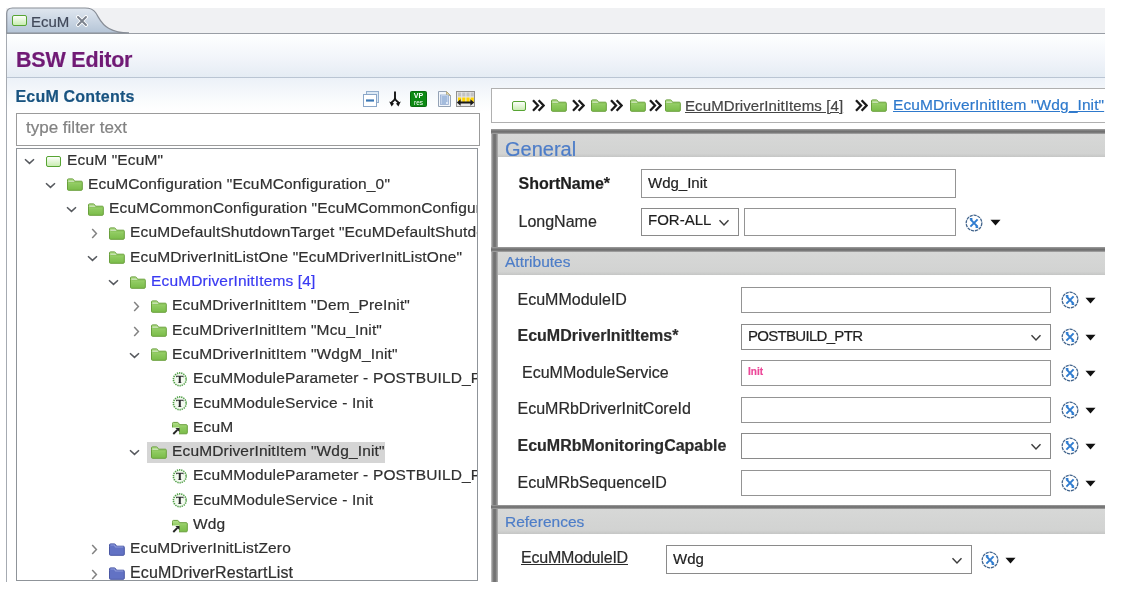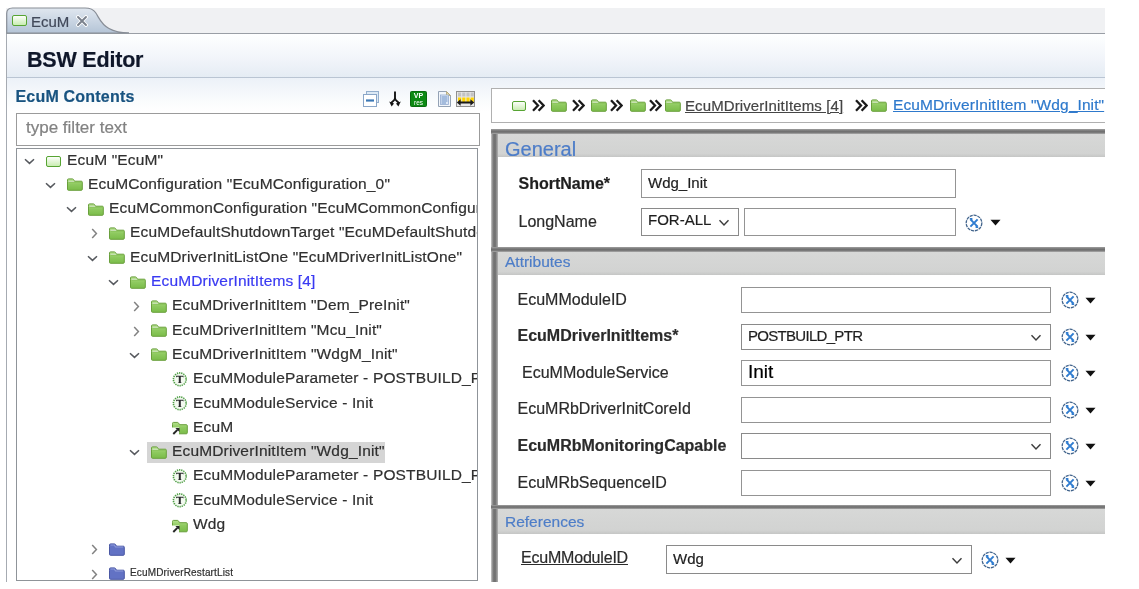--- a/index.html
+++ b/index.html
@@ -33,21 +33,21 @@
   </svg>
 <div class="txt" style="left:31px;top:13px;font-size:15px;color:#41495a;">EcuM</div>
 <svg class="abs" style="left:76px;top:15px" width="12" height="12" viewBox="0 0 12 12">
     <path d="M2,2 L10,10 M10,2 L2,10" stroke="#ffffff" stroke-width="3.8" stroke-linecap="round"></path>
     <path d="M2,2 L10,10 M10,2 L2,10" stroke="#7a818c" stroke-width="1.9" stroke-linecap="round"></path>
   </svg>
 <div class="abs" style="left:6px;top:34px;width:1px;height:548px;background:#a6abb2;"></div>
 <div class="abs" style="left:7px;top:34px;width:1px;height:78px;background:#c3cfdc;"></div>
 <div class="abs" style="left:7px;top:34px;width:1098px;height:43px;background:linear-gradient(#feffff,#f2f5fa 55%,#e5ecf4);"></div>
 <div class="abs" style="left:7px;top:77px;width:1098px;height:1px;background:#bac5d3;"></div>
-<div class="txt" style="left:27px;top:48px;font-size:21.5px;font-weight:bold;color:#0f172a;letter-spacing:-0.2px;">BSW Editor</div>
+<div class="txt" style="left:16px;top:48px;font-size:21.5px;font-weight:bold;color:#701a75;letter-spacing:-0.2px;">BSW Editor</div>
 <div class="abs" style="left:7px;top:78px;width:1098px;height:34px;background:linear-gradient(#ecf1f8,#fafcfd 70%,#ffffff);"></div>
 <div class="txt" style="left:15.5px;top:88px;font-size:16px;font-weight:bold;color:#185380;letter-spacing:0.2px;">EcuM Contents</div>
 <svg class="abs" style="left:363px;top:91px" width="17" height="16" viewBox="0 0 17 16">
     <rect x="3.5" y="0.5" width="12" height="11" fill="#dce9f5" stroke="#93aecd" stroke-width="1"></rect>
     <rect x="0.5" y="3.5" width="13" height="12" fill="#ffffff" stroke="#8aa6c8" stroke-width="1"></rect>
     <path d="M3,9.5 L11,9.5" stroke="#3c78b5" stroke-width="2.2"></path>
   </svg>
 <svg class="abs" style="left:387px;top:91px" width="16" height="16" viewBox="0 0 16 16">
     <path d="M8,0.5 L8,7 M8,7 C8,10 5.4,9.5 4.2,12.2 M8,7 C8,10 10.6,9.5 11.8,12.2" fill="none" stroke="#141414" stroke-width="1.9"></path>
     <path d="M2.2,10.6 L4.6,15.4 L7,12.6 Z" fill="#141414"></path>
@@ -205,28 +205,29 @@
       <path d="M3.4,6.9 L7.5,6.9 L7.5,11 Z" fill="#232323"></path>
     </svg>
     <div class="txt" style="left:176.5px;top:363.5px;line-height:24.3px;font-size:15.5px;letter-spacing:0.15px;color:#303030;">Wdg</div>
     <svg class="abs" style="left:74.0px;top:395.8px" width="7" height="11" viewBox="0 0 7 11">
       <path d="M1.2,1 L5.4,5.5 L1.2,10" fill="none" stroke="#828282" stroke-width="1.5"></path>
     </svg>
     <svg class="abs" style="left:92.5px;top:394.3px" width="16" height="13" viewBox="0 0 16 13">
       <path d="M0.5,3.2 L0.5,1.9 Q0.5,0.9 1.5,0.9 L5.4,0.9 Q6.2,0.9 6.6,1.6 L7.5,3.2 L14.3,3.2 Q15.3,3.2 15.3,4.2 L15.3,11.3 Q15.3,12.3 14.3,12.3 L1.5,12.3 Q0.5,12.3 0.5,11.3 Z" fill="#6272c4" stroke="#4a58a4" stroke-width="1"></path>
       <path d="M1.5,2 L5.2,2 L6.6,4 L14.2,4" fill="none" stroke="#8d9ada" stroke-width="1.2"></path>
     </svg>
+    <div class="txt" style="left:113.5px;top:387.8px;line-height:24.3px;font-size:15.5px;letter-spacing:0.15px;color:#303030;">EcuMDriverInitListZero</div>
     <svg class="abs" style="left:74.0px;top:420.1px" width="7" height="11" viewBox="0 0 7 11">
       <path d="M1.2,1 L5.4,5.5 L1.2,10" fill="none" stroke="#828282" stroke-width="1.5"></path>
     </svg>
     <svg class="abs" style="left:92.5px;top:418.6px" width="16" height="13" viewBox="0 0 16 13">
       <path d="M0.5,3.2 L0.5,1.9 Q0.5,0.9 1.5,0.9 L5.4,0.9 Q6.2,0.9 6.6,1.6 L7.5,3.2 L14.3,3.2 Q15.3,3.2 15.3,4.2 L15.3,11.3 Q15.3,12.3 14.3,12.3 L1.5,12.3 Q0.5,12.3 0.5,11.3 Z" fill="#6272c4" stroke="#4a58a4" stroke-width="1"></path>
       <path d="M1.5,2 L5.2,2 L6.6,4 L14.2,4" fill="none" stroke="#8d9ada" stroke-width="1.2"></path>
     </svg>
-    <div class="txt" style="left:113.5px;top:412.1px;line-height:24.3px;font-size:10px;letter-spacing:0.15px;color:#303030;">EcuMDriverRestartList</div>
+    <div class="txt" style="left:113.5px;top:412.1px;line-height:24.3px;font-size:16px;letter-spacing:0.15px;color:#303030;">EcuMDriverRestartList</div>
   </div>
 <div class="abs" style="left:491px;top:88px;width:614px;height:35px;background:#fff;border:1px solid #b0b0b0;border-right:none;box-sizing:border-box;"></div>
 <svg class="abs" style="left:512px;top:100.5px" width="14" height="10" viewBox="0 0 14 10">
     <rect x="0.5" y="0.5" width="13" height="9" rx="1.5" fill="url(#rootg)" stroke="#57a433" stroke-width="1"></rect>
   </svg>
 <svg class="abs" style="left:532px;top:99px" width="13" height="13" viewBox="0 0 13 13">
     <path d="M1,1.2 L6,6.5 L1,11.8" fill="none" stroke="#1b1b1b" stroke-width="2.3"></path>
     <path d="M6.6,1.2 L11.6,6.5 L6.6,11.8" fill="none" stroke="#1b1b1b" stroke-width="2.3"></path>
   </svg>
 <svg class="abs" style="left:551px;top:99px" width="16" height="13" viewBox="0 0 16 13">
@@ -322,21 +323,21 @@
     <circle cx="9" cy="9" r="7.8" fill="#ffffff" stroke="#42648c" stroke-width="1.3" stroke-dasharray="3.2,0.8"></circle>
     <path d="M5.4,5.4 L12.6,12.6 M12.6,5.4 L5.4,12.6" stroke="#2f7cd0" stroke-width="2"></path>
     <path d="M4.8,4.8 L6.6,4.8 L6.6,6.6" fill="none" stroke="#2f7cd0" stroke-width="1.6"></path>
     <path d="M13.2,13.2 L11.4,13.2 L11.4,11.4" fill="none" stroke="#2f7cd0" stroke-width="1.6"></path>
   </svg>
 <svg class="abs" style="left:1085px;top:333.6px" width="11" height="7" viewBox="0 0 11 7">
     <path d="M0.5,0.8 L10.5,0.8 L5.5,6.4 Z" fill="#111111"></path>
   </svg>
 <div class="txt" style="left:522px;top:363.7px;font-size:16px;font-weight:normal;color:#2b2b2b;">EcuMModuleService</div>
 <div class="abs" style="left:741px;top:360.2px;width:310px;height:26px;background:#fff;border:1px solid #949494;box-sizing:border-box;"></div>
-<div class="txt" style="left:748px;top:359.2px;line-height:26px;font-size:19px;letter-spacing:0px;color:#000000;">Init</div>
+<div class="txt" style="left:748px;top:359.2px;line-height:26px;font-size:10px;letter-spacing:0px;color:#ec4899;font-weight:bold;">Init</div>
 <svg class="abs" style="left:1061px;top:364.2px" width="18" height="18" viewBox="0 0 18 18">
     <circle cx="9" cy="9" r="7.8" fill="#ffffff" stroke="#42648c" stroke-width="1.3" stroke-dasharray="3.2,0.8"></circle>
     <path d="M5.4,5.4 L12.6,12.6 M12.6,5.4 L5.4,12.6" stroke="#2f7cd0" stroke-width="2"></path>
     <path d="M4.8,4.8 L6.6,4.8 L6.6,6.6" fill="none" stroke="#2f7cd0" stroke-width="1.6"></path>
     <path d="M13.2,13.2 L11.4,13.2 L11.4,11.4" fill="none" stroke="#2f7cd0" stroke-width="1.6"></path>
   </svg>
 <svg class="abs" style="left:1085px;top:370.2px" width="11" height="7" viewBox="0 0 11 7">
     <path d="M0.5,0.8 L10.5,0.8 L5.5,6.4 Z" fill="#111111"></path>
   </svg>
 <div class="txt" style="left:517.5px;top:400.3px;font-size:16px;font-weight:normal;color:#2b2b2b;">EcuMRbDriverInitCoreId</div>

